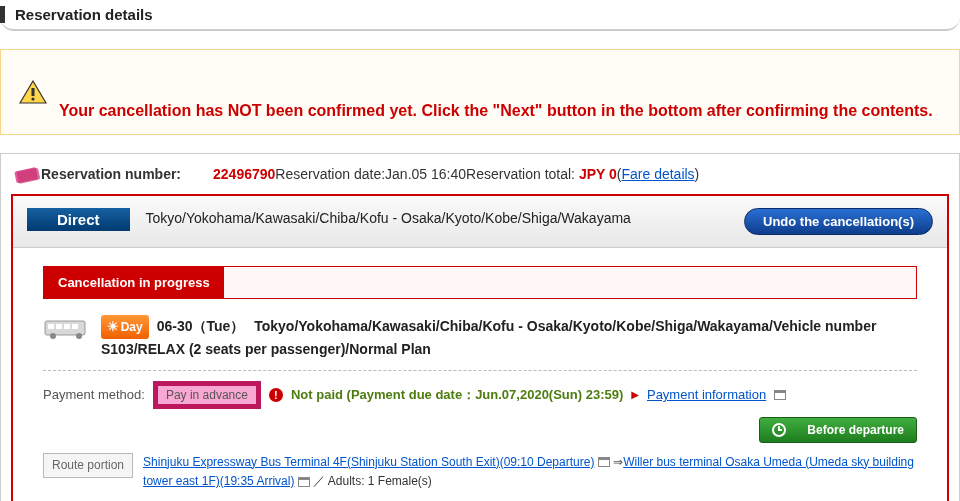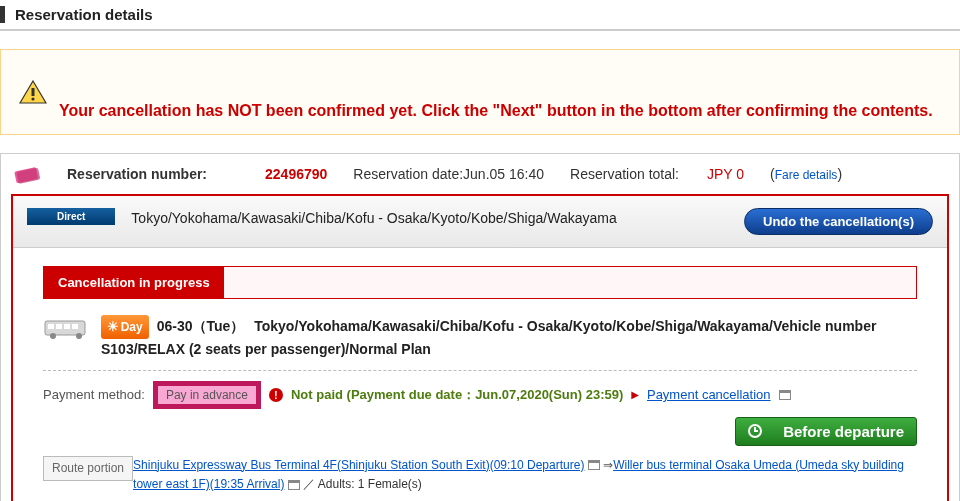--- a/index.html
+++ b/index.html
@@ -1,31 +1,31 @@
 <!DOCTYPE html>
 <html><head>
 <meta charset="utf-8">
 <style>
 * { box-sizing: border-box; margin: 0; padding: 0; }
 body { font-family: Arial, Helvetica, sans-serif; font-size: 13px; color: #333; background: #fff; width: 960px; margin: 0 auto; }
-.page-title-wrap { border-bottom: 2px solid #ccc; padding: 6px 0; margin-bottom: 18px; }
+.page-title-wrap { border-bottom: 2px solid #ccc; padding: 6px 0; margin-bottom: 18px; border-radius: 14px; }
 .page-title { border-left: 5px solid #333; padding-left: 10px; font-size: 15px; font-weight: bold; color: #222; }
 .warning-box { border: 1px solid #f5d58a; background: #fffdf5; padding: 14px 18px; margin-bottom: 18px; display: flex; align-items: center; }
 .warning-icon { width: 28px; height: 24px; flex-shrink: 0; margin-right: 12px; }
 .warning-text { color: #cc0000; font-weight: bold; font-size: 16px; margin-top: 38px; }
 .outer-panel { border: 1px solid #ccc; background: #fff; }
-.reservation-header { padding: 10px 12px; display: flex; align-items: center; gap: 26px; font-size: 14px; }
+.reservation-header { padding: 10px 12px; display: flex; align-items: center; gap: 0; font-size: 14px; }
 .ticket-icon { width: 28px; height: 20px; flex-shrink: 0; }
 .res-num-label { font-weight: bold; }
 .res-num-val { color: #cc0000; font-weight: bold; margin-left: 32px; }
-.res-total-val { color: #cc0000; font-weight: normal; margin-left: 24px; }
-.fare-link { color: #0055cc; cursor: pointer; font-size: 12px; }
+.res-total-val { color: #cc0000; font-weight: bold; }
+.fare-link { color: #0055cc; text-decoration: underline; cursor: pointer; font-size: 14px; }
 .route-box { border: 2px solid #cc0000; margin: 0 10px; }
 .route-header { background: linear-gradient(#fafafa, #e8e8e8); padding: 12px 14px; display: flex; align-items: flex-start; border-bottom: 1px solid #ccc; }
-.direct-badge { background: linear-gradient(#1560a0, #003a70); color: #fff; font-weight: bold; font-size: 10px; padding: 3px 30px; margin-right: 16px; flex-shrink: 0; text-align: center; }
+.direct-badge { background: linear-gradient(#1560a0, #003a70); color: #fff; font-weight: bold; font-size: 15px; padding: 3px 30px; margin-right: 16px; flex-shrink: 0; text-align: center; }
 .route-text { flex: 1; font-size: 14px; color: #222; line-height: 1.5; }
 .undo-btn { background: linear-gradient(#2a6fd4, #0e3d8c); color: #fff; border: 1px solid #0a2d66; border-radius: 14px; padding: 5px 18px; font-weight: bold; font-size: 13px; cursor: pointer; flex-shrink: 0; text-align: center; }
 .route-body { padding: 18px 30px 14px; }
 .cancel-bar { border: 1px solid #cc0000; background: #fff7f7; margin-bottom: 16px; display: flex; align-items: stretch; }
 .cancel-bar-label { background: #cc0000; color: #fff; font-weight: bold; padding: 8px 14px; white-space: nowrap; display: flex; align-items: center; }
 .cancel-bar-text { color: #cc0000; font-weight: bold; padding: 8px 14px; display: flex; align-items: center; font-size: 13px; }
 .trip-row { display: flex; align-items: flex-start; margin-bottom: 10px; }
 .bus-icon { width: 48px; height: 24px; flex-shrink: 0; margin-right: 10px; margin-top: 2px; }
 .day-badge { background: linear-gradient(#ff9838, #f06000); color: #fff; font-weight: bold; padding: 2px 6px; border-radius: 3px; font-size: 12px; margin-right: 8px; display: inline-flex; align-items: center; }
 .day-badge-sun { font-size: 13px; margin-right: 2px; }
@@ -34,25 +34,25 @@
 .dashed { border-top: 1px dashed #bbb; margin: 10px 0; }
 .payment-row { display: flex; align-items: center; flex-wrap: wrap; gap: 8px; font-size: 13px; margin-bottom: 10px; }
 .pay-method-label { color: #555; }
 .pay-method-box { border: 5px solid #be185d; background: #f9a8d4; padding: 2px 8px; color: #555; font-size: 12px; }
 .not-paid-icon { width: 14px; height: 14px; display: inline-block; background: #cc0000; border-radius: 50%; color: #fff; font-size: 11px; font-weight: bold; text-align: center; line-height: 14px; }
 .not-paid-text { color: #4d7c0f; font-weight: bold; }
 .pay-info-arrow { color: #cc0000; font-size: 10px; }
 .pay-info-link { color: #0055cc; text-decoration: underline; cursor: pointer; }
 .window-icon { display: inline-block; width: 12px; height: 10px; border: 1px solid #888; background: #fff; vertical-align: middle; position: relative; }
 .window-icon::before { content: ''; position: absolute; top: 0; left: 0; right: 0; height: 2px; background: #888; }
-.before-dep-btn { margin-left: auto; background: linear-gradient(#3fae3f, #1e7d1e); color: #fff; border: 1px solid #176117; border-radius: 3px; padding: 5px 12px; font-weight: bold; font-size: 15px; cursor: pointer; display: flex; align-items: center; gap: 21px; }
+.before-dep-btn { margin-left: auto; background: linear-gradient(#3fae3f, #1e7d1e); color: #fff; border: 1px solid #176117; border-radius: 3px; padding: 5px 12px; font-weight: bold; font-size: 12px; cursor: pointer; display: flex; align-items: center; gap: 21px; }
 .clock-icon { width: 14px; height: 14px; border: 2px solid #fff; border-radius: 50%; position: relative; display: inline-block; }
 .clock-icon::before { content: ''; position: absolute; top: 1px; left: 4px; width: 2px; height: 4px; background: #fff; }
 .clock-icon::after { content: ''; position: absolute; top: 4px; left: 4px; width: 4px; height: 2px; background: #fff; }
-.route-portion-row { display: flex; align-items: flex-start; font-size: 12px; line-height: 1.6; }
+.route-portion-row { display: flex; align-items: flex-start; gap: 10px; font-size: 12px; line-height: 1.6; }
 .route-portion-label { border: 1px solid #bbb; background: #f5f5f5; padding: 2px 8px; color: #666; flex-shrink: 0; }
 .route-portion-text { flex: 1; color: #333; }
 .route-portion-text a { color: #0055cc; text-decoration: underline; cursor: pointer; }
 .arrow-double { color: #555; }
 .outer-panel-bottom { height: 6px; background: #fff; margin: 0 10px 8px; }
 </style>
 </head>
 <body>
 
 <div class="page-title-wrap">
@@ -69,21 +69,21 @@
 </div>
 
 <div class="outer-panel">
   <div class="reservation-header">
     <svg class="ticket-icon" viewBox="0 0 28 20">
       <rect x="2" y="5" width="22" height="12" rx="2" fill="#e85b9d" transform="rotate(-12 14 10)"></rect>
       <rect x="4" y="6" width="22" height="12" rx="2" fill="#c7336f" transform="rotate(-12 14 10)" opacity="0.7"></rect>
     </svg>
     <span class="res-num-label">Reservation number:</span>
     <span class="res-num-val">22496790</span>
-    <span><span>Reservation date:</span><span>Jun.05 16:40</span></span>
+    <span><span>Reservation date:</span><span>Jan.05 16:40</span></span>
     <span><span>Reservation total:</span> <span class="res-total-val">JPY 0</span></span>
     <span>(<a class="fare-link">Fare details</a>)</span>
   </div>
 
   <div class="route-box">
     <div class="route-header">
       <div class="direct-badge">Direct</div>
       <div class="route-text">Tokyo/Yokohama/Kawasaki/Chiba/Kofu - Osaka/Kyoto/Kobe/Shiga/Wakayama</div>
       <div class="undo-btn">Undo the cancellation(s)</div>
     </div>
@@ -112,21 +112,21 @@
       </div>
 
       <div class="dashed"></div>
 
       <div class="payment-row">
         <span class="pay-method-label">Payment method:</span>
         <span class="pay-method-box">Pay in advance</span>
         <span class="not-paid-icon">!</span>
         <span class="not-paid-text">Not paid (Payment due date：Jun.07,2020(Sun) 23:59)</span>
         <span class="pay-info-arrow">▶</span>
-        <a class="pay-info-link">Payment cancellation</a>
+        <a class="pay-info-link">Payment information</a>
         <span class="window-icon"></span>
         <div class="before-dep-btn">
           <span class="clock-icon"></span>
           <span>Before departure</span>
         </div>
       </div>
 
       <div class="route-portion-row">
         <div class="route-portion-label">Route portion</div>
         <div class="route-portion-text">

